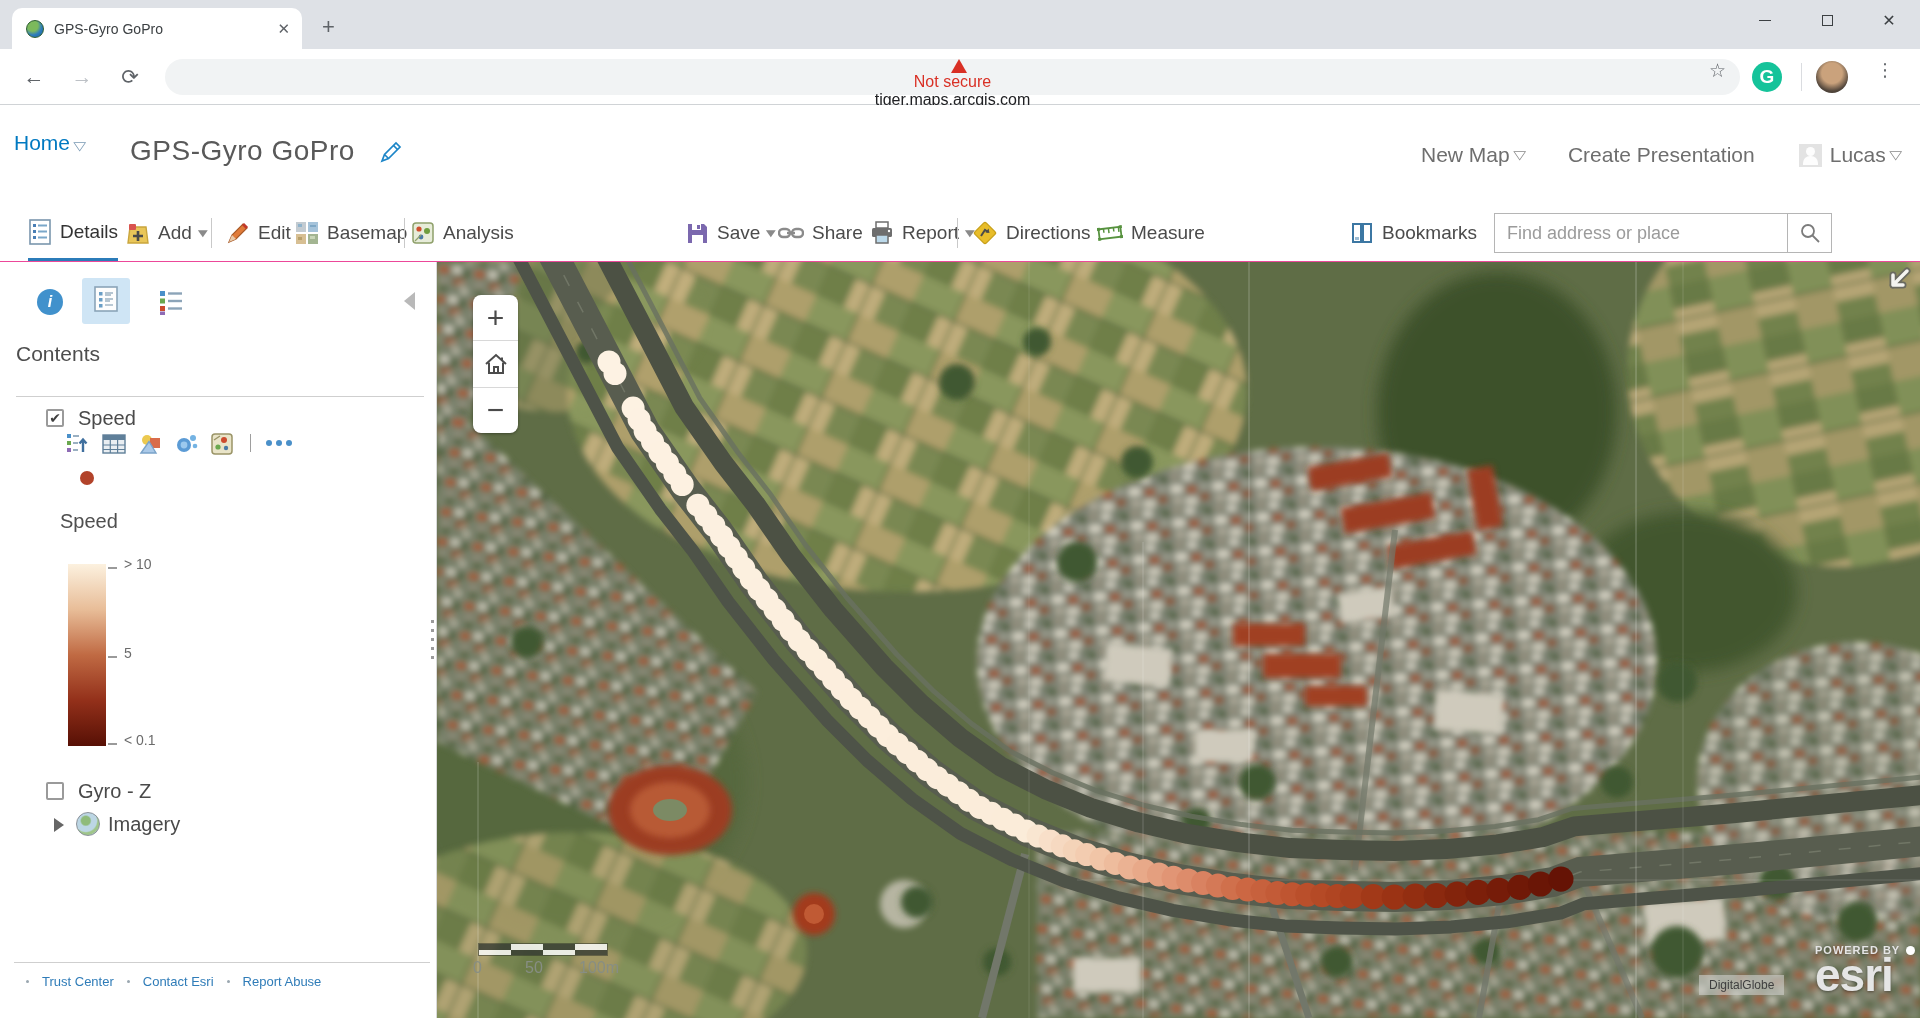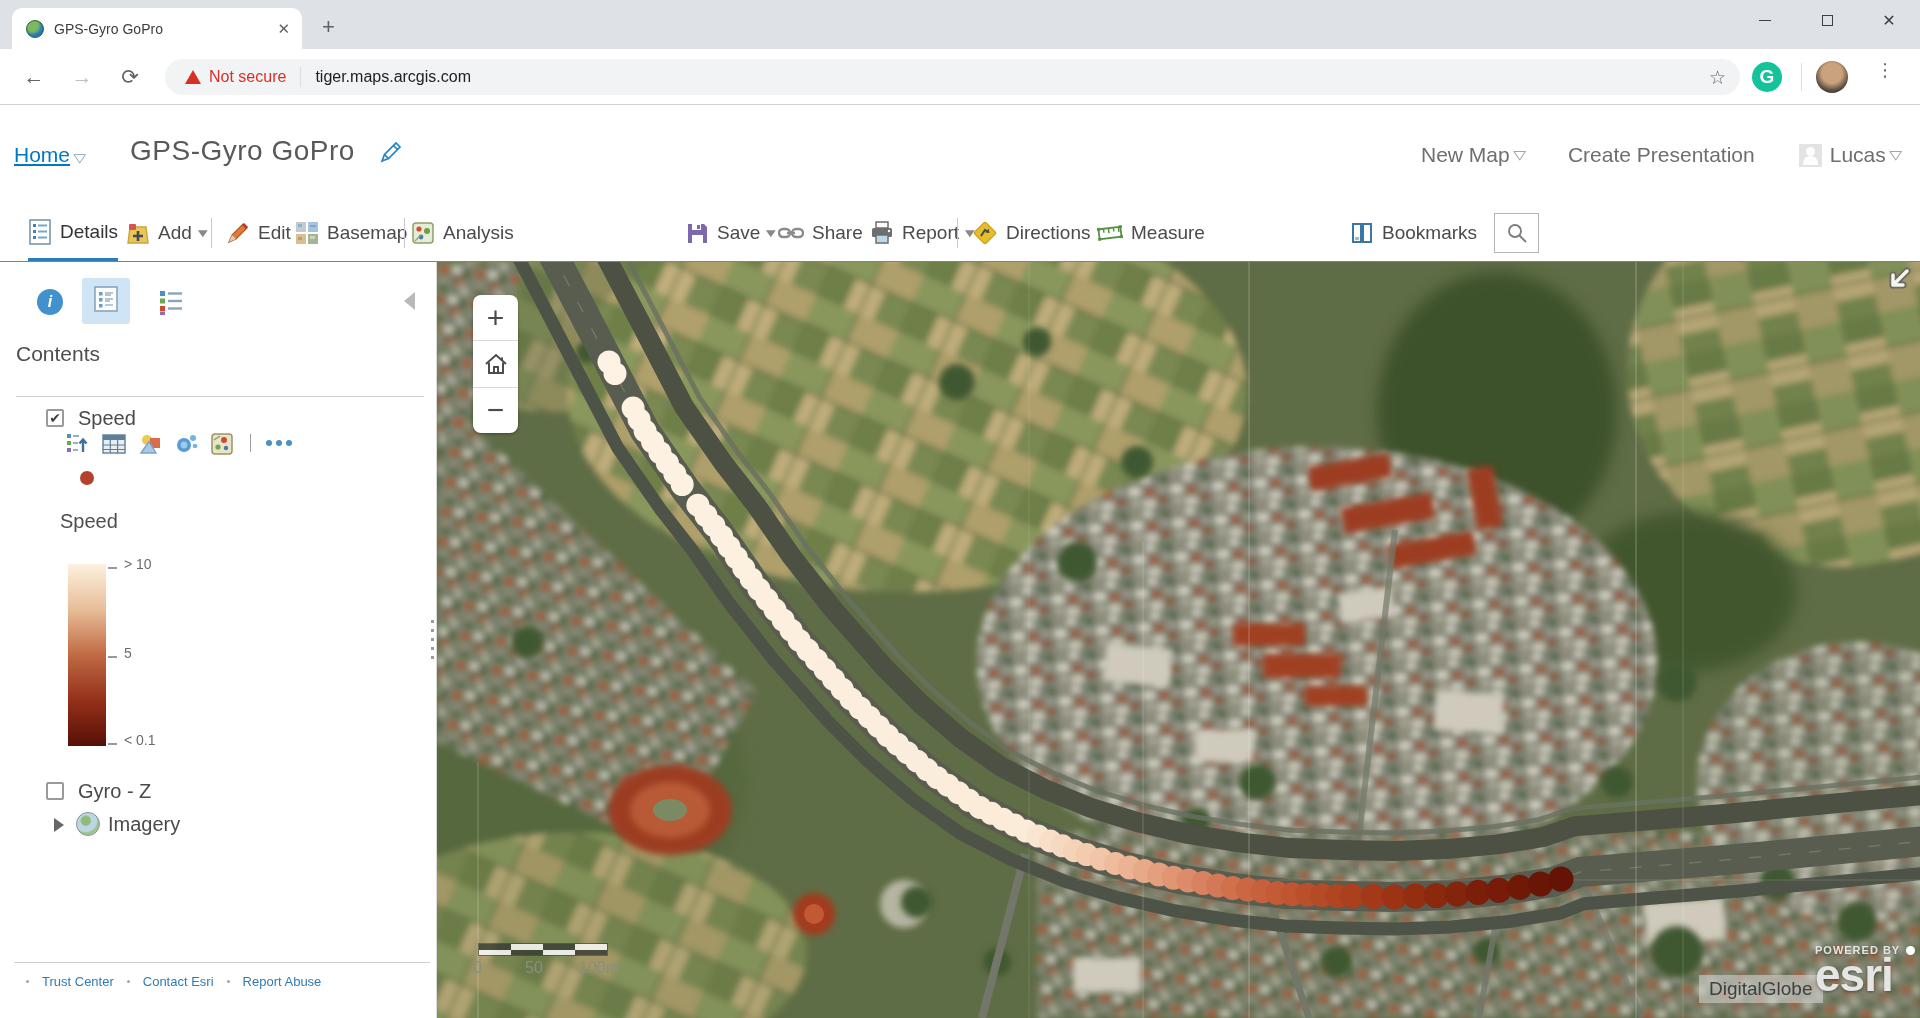--- a/index.html
+++ b/index.html
@@ -21,39 +21,39 @@
   .winbtn { width:62px; height:40px; display:flex; align-items:center; justify-content:center; color:#3c4043; }
   .glyph-min { width:12px; border-top:1.6px solid #3c4043; }
   .glyph-max { width:11px; height:11px; border:1.6px solid #3c4043; }
   .glyph-close { font-size:16px; }
 
   .addrrow { position:relative; height:56px; background:#fff; border-bottom:1px solid #d0d3d6;
              display:flex; align-items:center; }
   .navic { font-size:21px; color:#5f6368; margin-left:20px; width:28px; text-align:center; }
   .navic.fwd { color:#bdc1c6; }
   .omnibox { position:absolute; left:165px; top:10px; width:1575px; height:36px; background:#f1f3f4;
-             border-radius:18px; display:flex; align-items:center; font-size:16px; }
+             border-radius:18px; display:flex; align-items:center; font-size:16px;flex-direction:column; }
   .warn-tri { width:0; height:0; border-left:8px solid transparent; border-right:8px solid transparent;
               border-bottom:14px solid #d93025; margin:0 8px 0 20px; position:relative; }
   .notsecure { color:#d93025; font-size:16px; }
   .omni-sep { width:1px; height:20px; background:#dadce0; margin:0 14px; }
   .url-host { color:#202124; }
   .url-path { color:#5f6368; }
   .star { position:absolute; right:14px; font-size:19px; color:#5f6368; }
   .ext-grammarly { position:absolute; right:138px; top:13px; width:30px; height:30px; border-radius:50%;
                    background:#15c39a; color:#fff; font-weight:bold; font-size:19px;
                    display:flex; align-items:center; justify-content:center; }
   .chrome-div { position:absolute; right:118px; top:14px; width:1px; height:28px; background:#dadce0; }
   .avatar-photo { position:absolute; right:72px; top:12px; width:32px; height:32px; border-radius:50%;
                   background:radial-gradient(circle at 50% 38%, #caa27c 0 40%, #53473c 70%, #2e2a26 100%); }
   .kebab { position:absolute; right:26px; top:10px; font-size:18px; color:#5f6368; letter-spacing:0; }
 
   
   .agol-header { position:relative; height:100px; background:#fff; }
-  .home-link { position:absolute; left:14px; top:38px; color:#0079c1; font-size:21px;text-decoration:underline; }
+  .home-link { position:absolute; left:14px; top:26px; color:#0079c1; font-size:21px; }
   .caret { display:inline-block; font-size:12px; color:#7a9ab5; transform:scaleX(1.4); margin-left:5px; }
   .caret.gray { color:#8a8a8a; }
   .map-title { position:absolute; left:130px; top:30px; font-size:28px; font-weight:300;
                color:#595959; letter-spacing:0.5px; }
   .title-edit { position:absolute; left:378px; top:34px; }
   .hdr-right { position:absolute; right:20px; top:38px; display:flex; align-items:center;
                color:#6e6e6e; font-size:21px; }
   .hdr-item { margin-left:44px; display:flex; align-items:center; }
   .user-avatar { width:23px; height:23px; background:#e3e3e3; margin-right:8px; position:relative; }
   .user-avatar:before { content:""; position:absolute; left:7px; top:3px; width:9px; height:9px;
@@ -120,21 +120,21 @@
              color:#4a4a4a; font-weight:400; }
   .zoombtn + .zoombtn { border-top:1px solid #d8d8d8; }
   .corner-arrow { position:absolute; right:6px; top:2px; }
   .scalebar { position:absolute; left:42px; top:682px; width:128px; height:11px; display:grid;
               grid-template-columns:repeat(4,1fr); grid-template-rows:1fr 1fr; opacity:.9;
               outline:1px solid rgba(40,44,38,.55); }
   .scalebar i { display:block; }
   .sc-d { background:rgba(52,57,50,.88); } .sc-w { background:rgba(255,255,255,.92); }
   .scale-label { position:absolute; top:697px; font-size:16px; color:#878e84; }
   .attribution { position:absolute; left:1262px; top:713px; background:rgba(208,208,205,.6);
-                 color:#3f3f3f; font-size:19px; padding:3px 10px; }
+                 color:#3f3f3f; font-size:12px; padding:3px 10px; }
   .esri-logo { position:absolute; left:1378px; top:682px; color:#e5e5e5;
                text-shadow:0 1px 3px rgba(0,0,0,.4); }
   .esri-top { font-size:11px; font-weight:bold; letter-spacing:1px; display:flex; align-items:center; gap:6px; }
   .esri-top .edot { width:9px; height:9px; border-radius:50%; background:#fff; }
   .esri-main { font-size:46px; font-weight:bold; line-height:.85; letter-spacing:-1px; }
 </style>
 </head>
 <body>
 
 <div id="app">
@@ -329,20 +329,21 @@
         <svg width="24" height="24" viewBox="0 0 24 24">
             <path d="M3 3 H11 V21 H3 Z" fill="#fff" stroke="#3c77a3" stroke-width="2"></path>
             <path d="M13 3 H21 V21 H13 Z" fill="#fff" stroke="#3c77a3" stroke-width="2"></path>
             <rect x="11" y="2" width="2" height="20" fill="#3c77a3"></rect>
             <rect x="5" y="16" width="4" height="3" fill="#9cbcd4"></rect>
           </svg>
       </span>
         <span>Bookmarks</span>
     </div>
     <div class="searchwrap">
+      <input placeholder="Find address or place" style="">
       <div class="search-btn">
         <svg width="24" height="24" viewBox="0 0 24 24">
             <circle cx="10" cy="10" r="6" fill="none" stroke="#7c7c7c" stroke-width="1.8"></circle>
             <path d="M14.5 14.5 L21 21" stroke="#7c7c7c" stroke-width="1.8"></path>
           </svg>
       </div>
     </div>
   </div>
 
   <div class="content">

